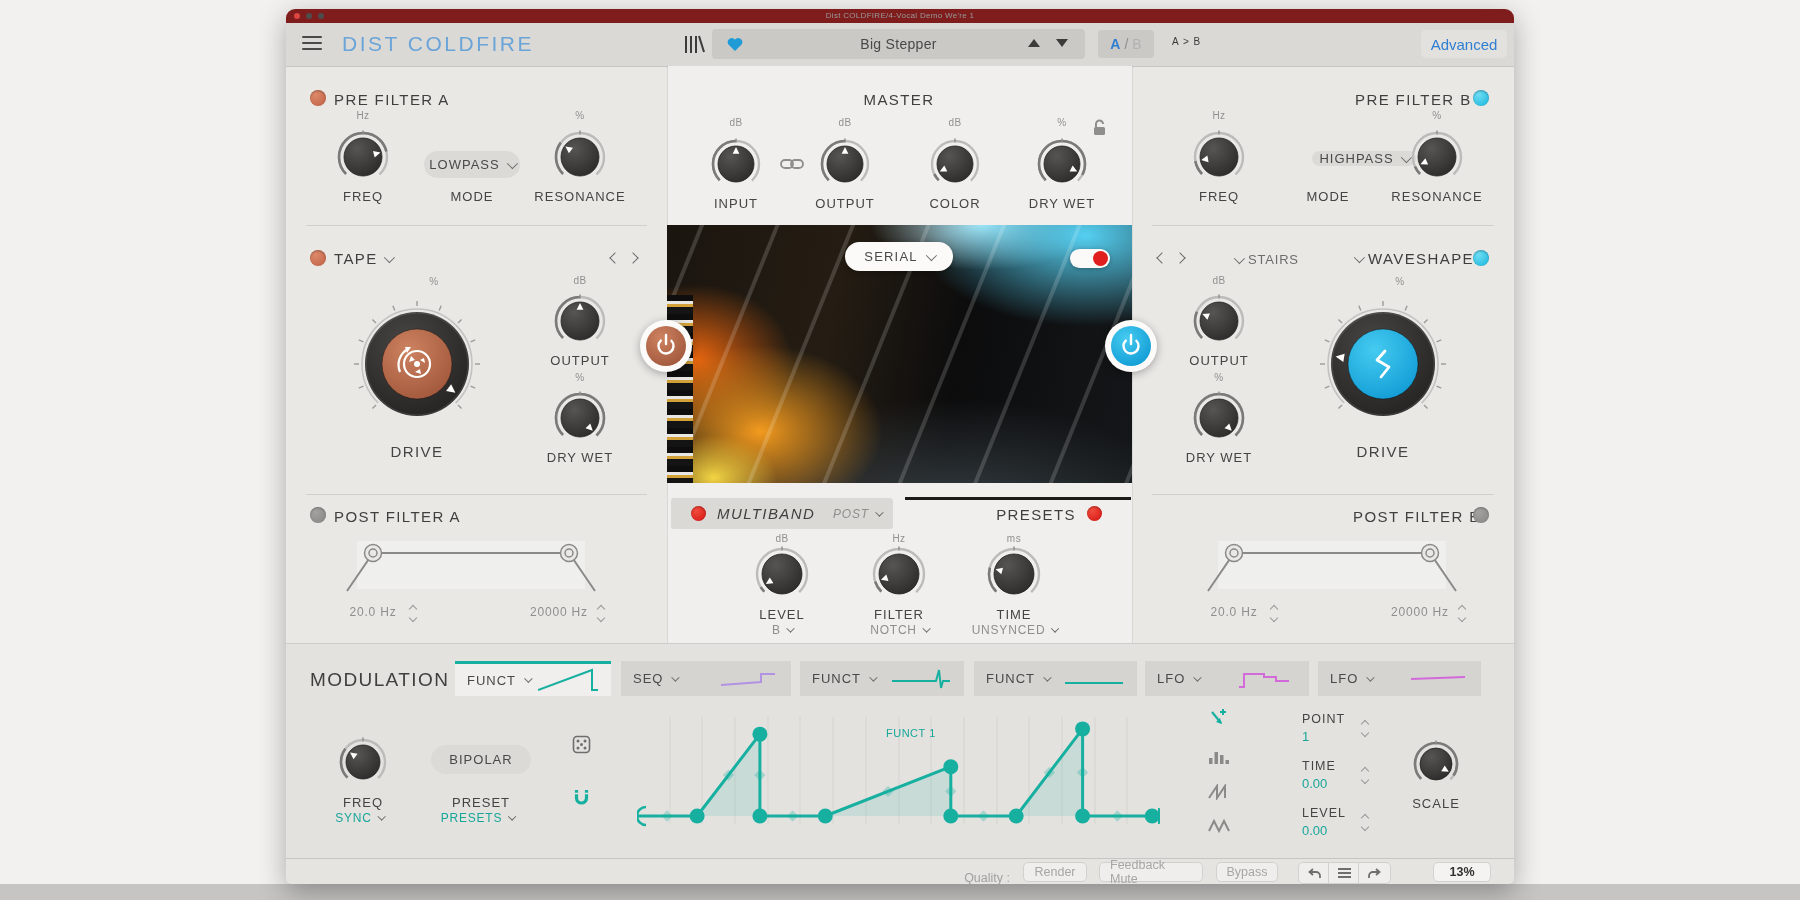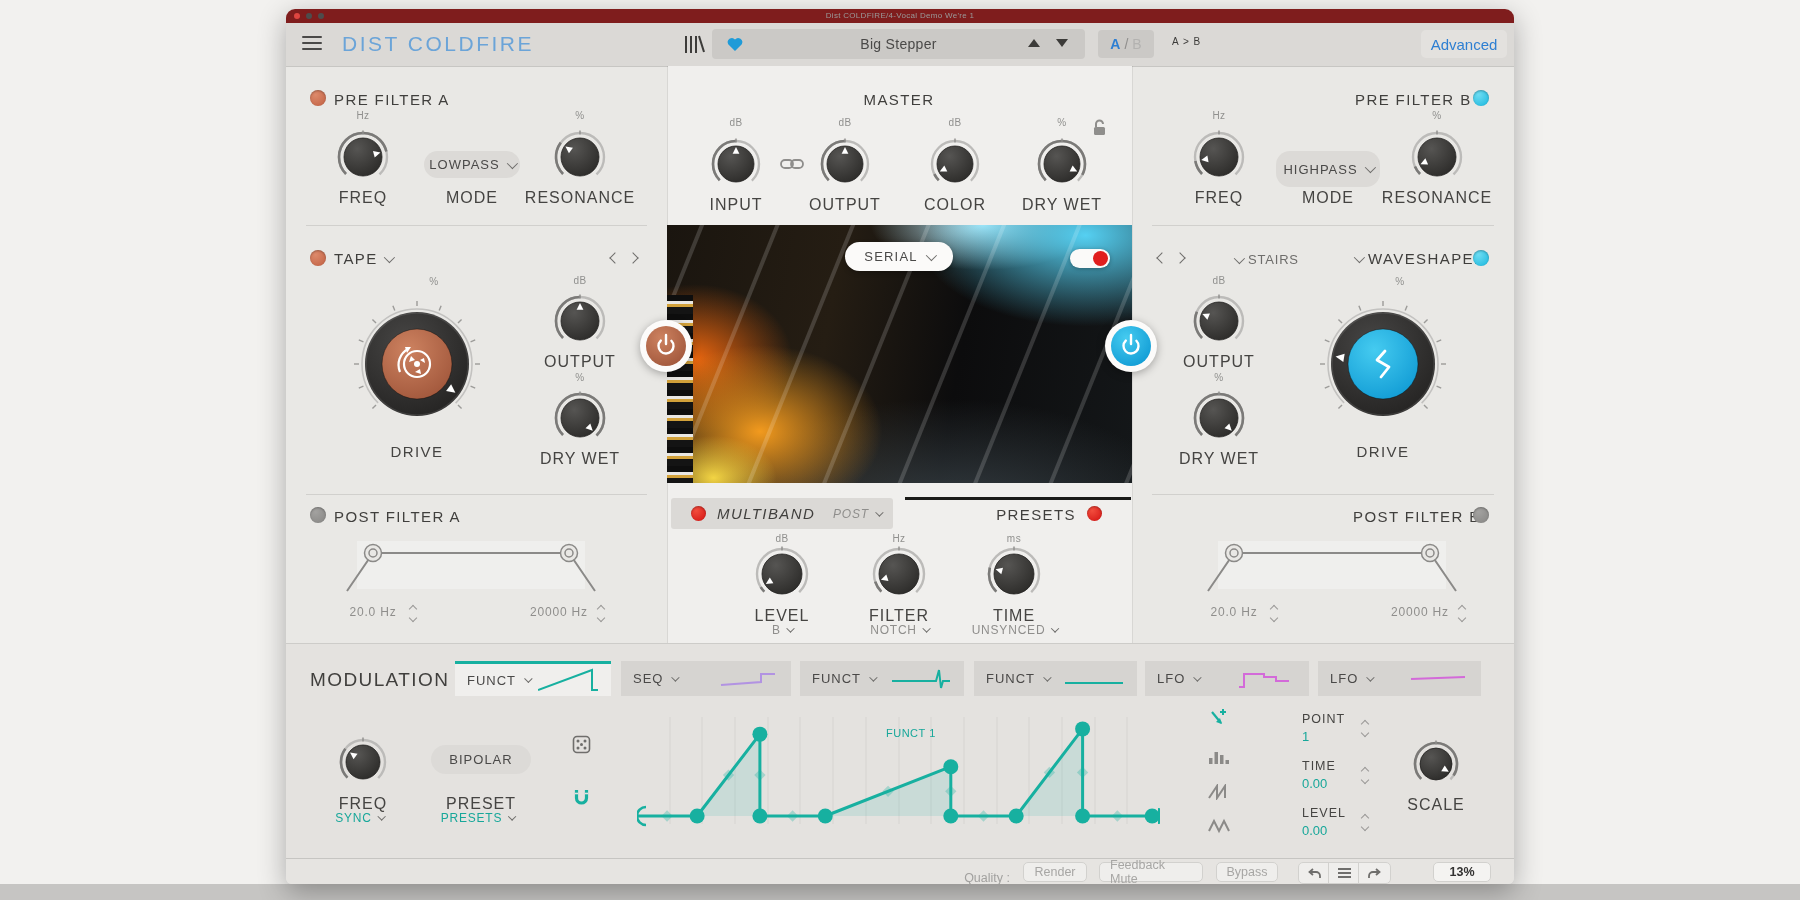--- a/index.html
+++ b/index.html
@@ -20,21 +20,21 @@
   #presetfield{position:absolute;left:426px;top:6px;width:373px;height:30px;background:#cbc9c6;border-radius:4px;}
   #presetname{position:absolute;left:0;top:7px;width:100%;text-align:center;font-size:14px;color:#4a4948;letter-spacing:.3px;}
   .navtri{position:absolute;top:10px;width:0;height:0;border-left:6px solid transparent;border-right:6px solid transparent;}
   #abpill{position:absolute;left:812px;top:7px;width:56px;height:28px;background:#cbc9c6;border-radius:4px;
     display:flex;align-items:center;justify-content:center;gap:4px;font-size:14px;}
   #abcopy{position:absolute;left:886px;top:13px;font-size:10px;color:#3c3b39;letter-spacing:1px;}
   #advanced{position:absolute;left:1135px;top:7px;width:86px;height:28px;background:#e3e1de;border-radius:5px;
     display:flex;align-items:center;justify-content:center;font-size:15px;color:#2e7fd2;}
   
   .sec{position:absolute;font-size:15px;color:#403f3d;letter-spacing:1.4px;font-weight:500;white-space:nowrap;}
-  .lbl{position:absolute;transform:translateX(-50%);font-size:16px;color:#454442;letter-spacing:1px;white-space:nowrap;}
+  .lbl{position:absolute;transform:translateX(-50%);font-size:13px;color:#454442;letter-spacing:1px;white-space:nowrap;}
   .unit{position:absolute;transform:translateX(-50%);font-size:10px;color:#90908e;letter-spacing:.5px;}
   .sub{position:absolute;transform:translateX(-50%);font-size:12px;color:#8f8e8c;letter-spacing:.8px;
     display:flex;align-items:center;gap:5px;white-space:nowrap;}
   .teal{color:#17a79a !important;}
   .led{position:absolute;width:16px;height:16px;border-radius:50%;box-shadow:inset 0 1px 2px rgba(0,0,0,.28);}
   .chev{display:inline-block;width:7px;height:7px;border-right:1.7px solid #6e6d6b;border-bottom:1.7px solid #6e6d6b;
     transform:rotate(45deg) translateY(-2px);}
   .chev.sm{width:5px;height:5px;}
   .chev.lt{transform:rotate(135deg);} .chev.rt{transform:rotate(-45deg);}
   .pill{position:absolute;background:#dcdad7;border-radius:14px;display:flex;align-items:center;justify-content:center;
@@ -397,21 +397,21 @@
   <div class="led" style="left:1187px;top:81px;background:radial-gradient(circle at 35% 30%,#6edcf2,#17b6dd)"></div>
   <div class="unit" style="left:933px;top:101px">Hz</div>
   <div class="knob" style="left: 906px; top: 121px;"><svg width="54" height="54">
      <circle cx="27" cy="27" r="24" fill="none" stroke="#bcbbb9" stroke-width="2.4" stroke-dasharray="113.09733552923255 150.79644737231007" transform="rotate(135 27 27)"></circle>
      <circle cx="27" cy="27" r="24" fill="none" stroke="#7b7a78" stroke-width="2.6" stroke-dasharray="14.702653618800232 150.79644737231007" transform="rotate(135 27 27)"></circle>
      <line x1="27" y1="0.5" x2="27" y2="4.5" stroke="#8f8e8c" stroke-width="1.4"></line>
      <circle cx="27" cy="27" r="19" fill="url(#capg)" stroke="#232221" stroke-width="0.8"></circle>
      <polygon points="0,-4 3.4,2.8 -3.4,2.8" fill="#ffffff" transform="translate(13.208469433833166 29.407007403911734) rotate(260.1)"></polygon>
    </svg></div>
   <div class="lbl" style="left:933px;top:180px">FREQ</div>
-  <div class="pill" style="left:990px;top:142px;width:104px;height:36px">
+  <div class="pill" style="left:1026px;top:142px;width:104px;height:15px">
     <span>HIGHPASS</span>
         <span class="chev"></span>
   </div>
   <div class="lbl" style="left:1042px;top:180px">MODE</div>
   <div class="unit" style="left:1151px;top:101px">%</div>
   <div class="knob" style="left: 1124px; top: 121px;"><svg width="54" height="54">
      <circle cx="27" cy="27" r="24" fill="none" stroke="#bcbbb9" stroke-width="2.4" stroke-dasharray="113.09733552923255 150.79644737231007" transform="rotate(135 27 27)"></circle>
      <circle cx="27" cy="27" r="24" fill="none" stroke="#7b7a78" stroke-width="2.6" stroke-dasharray="9.047786842338605 150.79644737231007" transform="rotate(135 27 27)"></circle>
      <line x1="27" y1="0.5" x2="27" y2="4.5" stroke="#8f8e8c" stroke-width="1.4"></line>
      <circle cx="27" cy="27" r="19" fill="url(#capg)" stroke="#232221" stroke-width="0.8"></circle>

